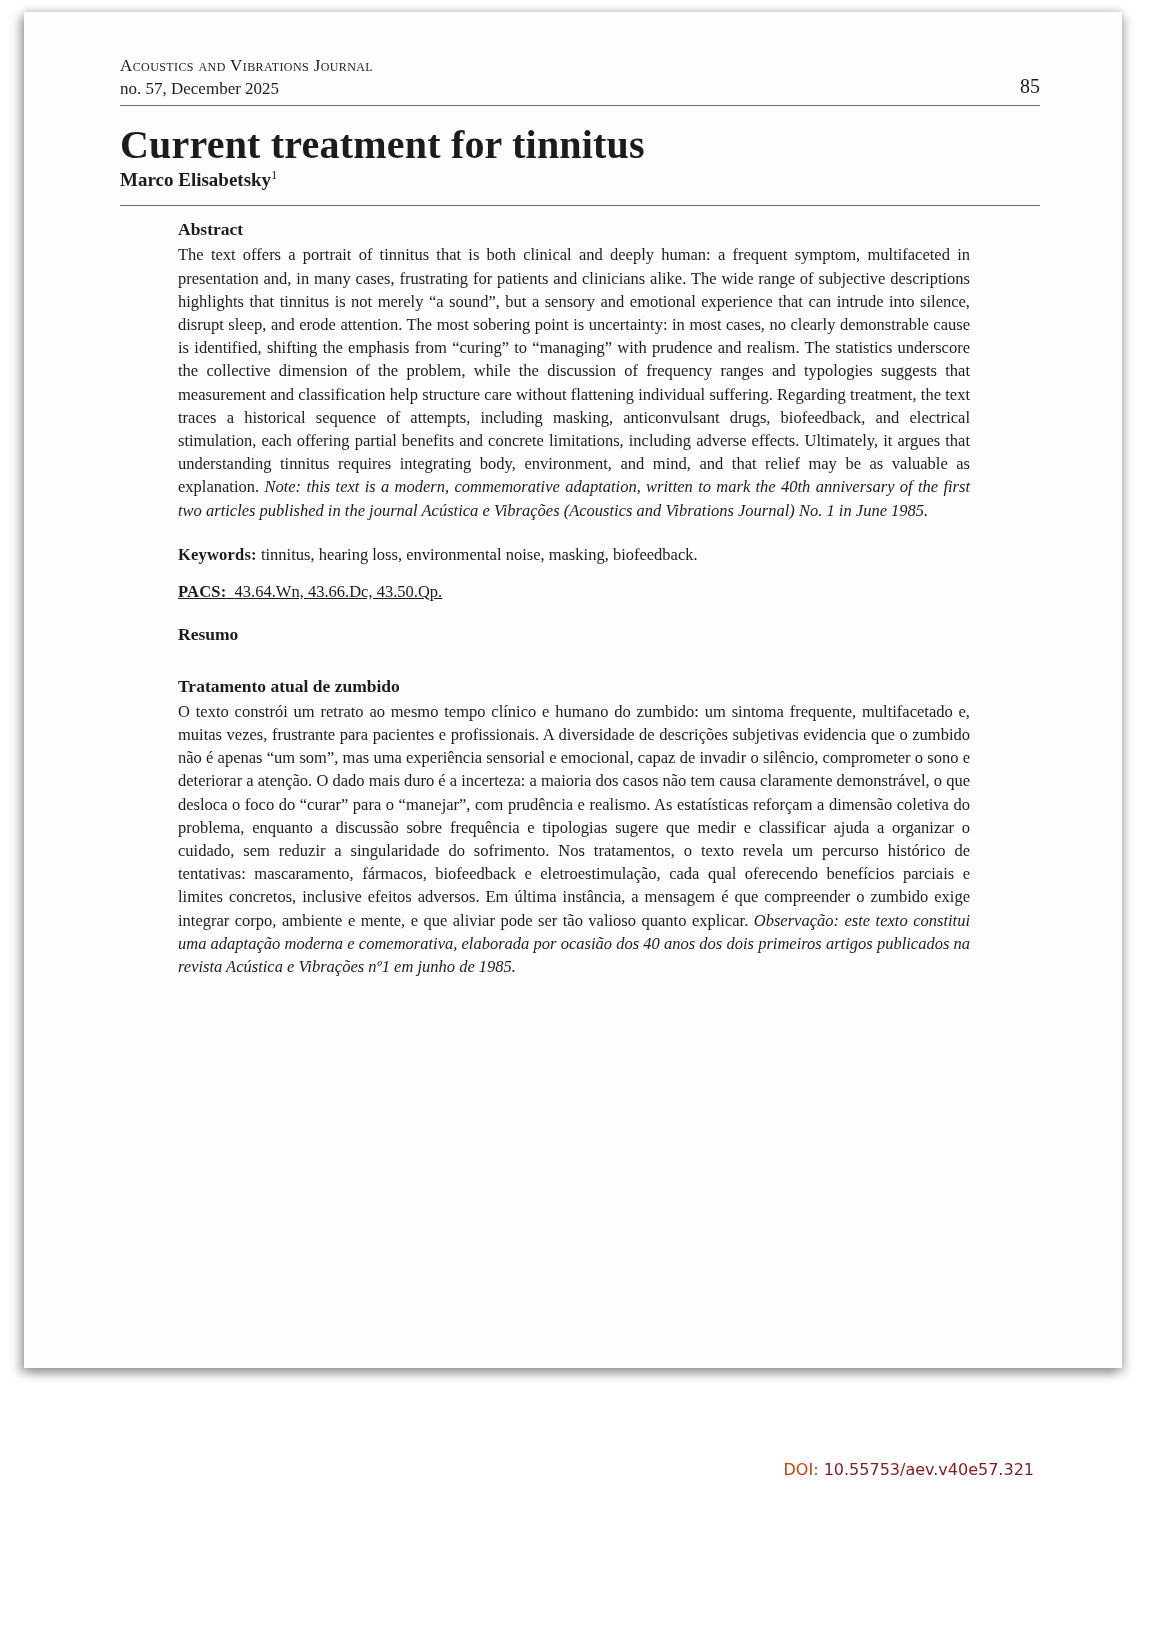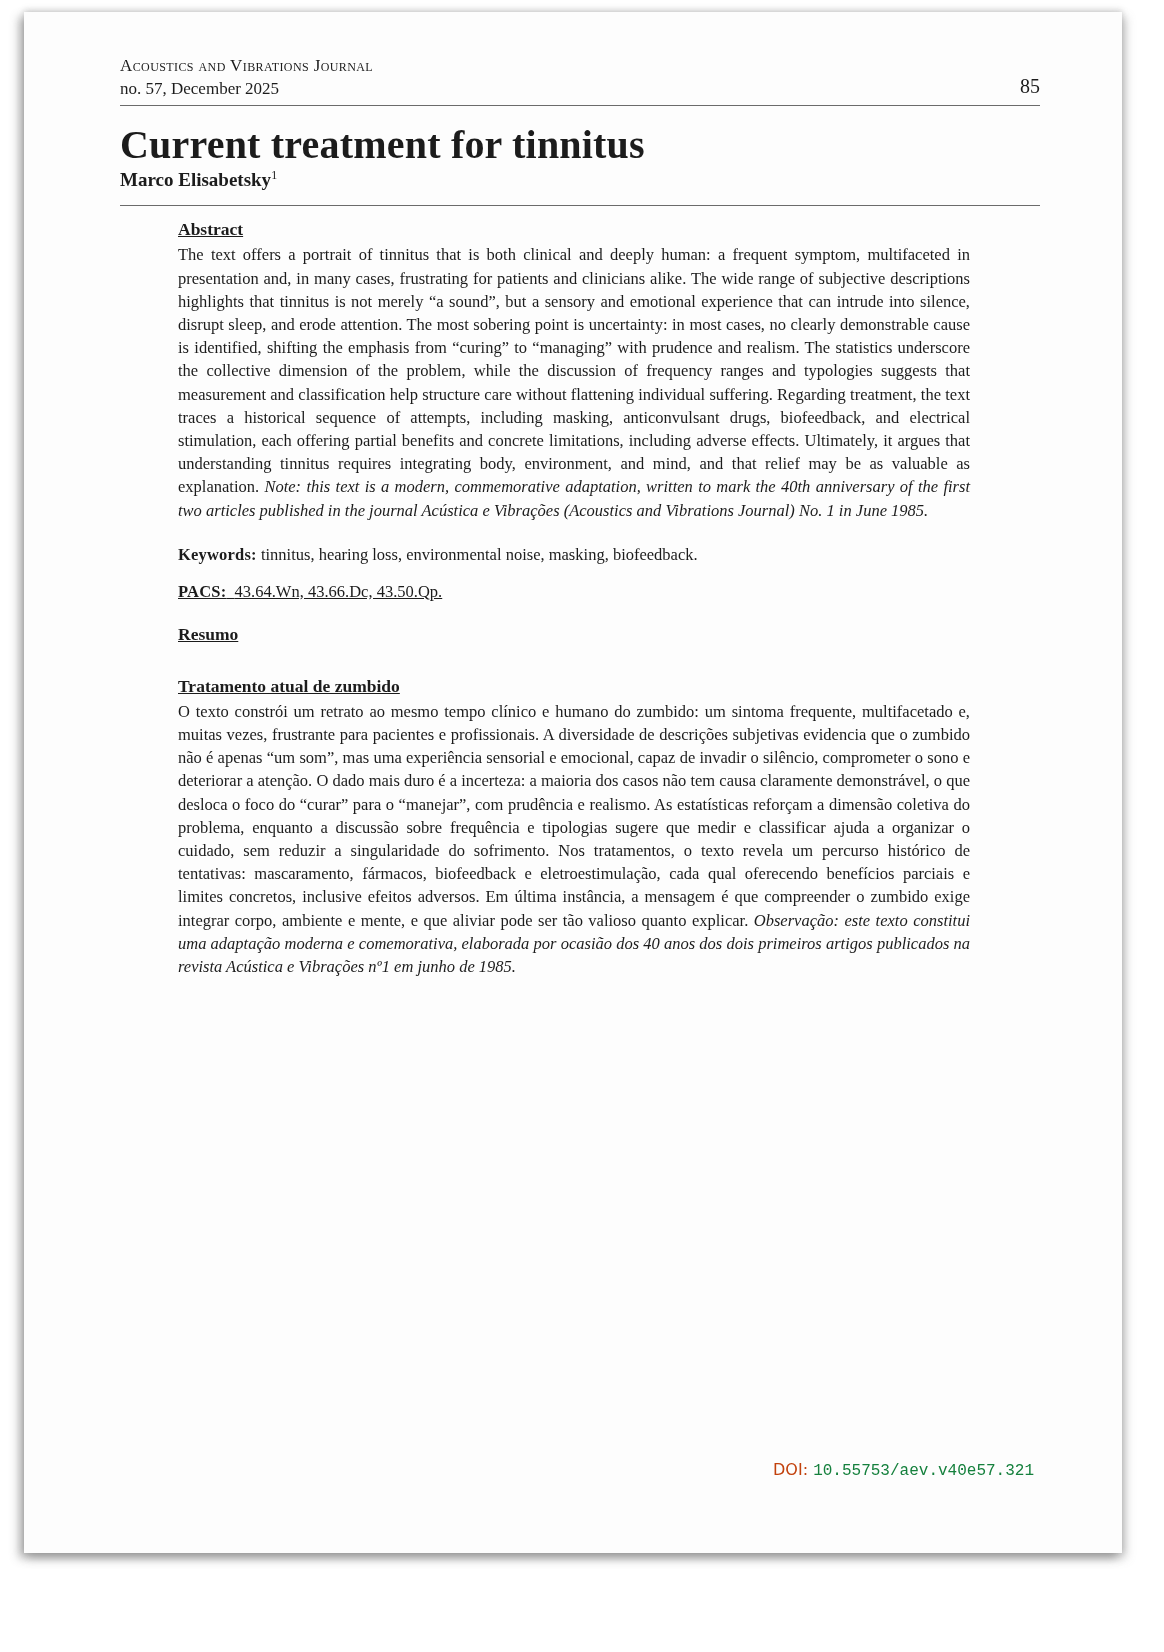--- a/index.html
+++ b/index.html
@@ -11,21 +11,21 @@
     background: #ffffff;
     overflow: hidden;
     font-family: "Liberation Serif", serif;
     color: #1c1c1c;
   }
   .page {
     position: absolute;
     left: 24px;
     top: 12px;
     width: 1098px;
-    height: 1541px;
+    height: 1356px;
     background: #fdfdfd;
     box-shadow: -5px 5px 9px rgba(90,90,90,0.45),
                  4px 5px 9px rgba(110,110,110,0.35),
                  0 -2px 6px rgba(130,130,130,0.30);
     padding: 44px 82px 0 96px;
   }
   .hdr {
     display: flex;
     justify-content: space-between;
     align-items: flex-end;
@@ -66,21 +66,20 @@
   }
   .affiliation-line sup { font-size: 11px; }
   .rule2 { margin-top: 14px; }
   .inner {
     margin-left: 58px;
     width: 792px;
   }
   .sec-heading {
     font-size: 17.5px;
     font-weight: bold;
-    text-decoration: underline;
   }
   .abstract-heading { margin-top: 13px; }
   .body-par {
     font-size: 16.5px;
     line-height: 23.2px;
     text-align: justify;
     margin-top: 3px;
   }
   .italic { font-style: italic; }
   .kv-par {
@@ -95,23 +94,22 @@
   .palavras-par { margin-top: 20px; }
   .doi-line {
     position: absolute;
     top: 1448px;
     right: 88px;
     font-family: "DejaVu Sans", sans-serif;
     font-size: 16px;
   }
   .doi-label { color: #c2410c; }
   .doi-link {
-    color: #15803d;
+    color: #7f1d1d;
     text-decoration: none;
-    font-family: Liberation Mono, monospace;
   }
 </style>
 </head>
 <body>
 
 <div class="canvas">
   <div class="page">
 
     <div class="hdr">
       <div>

